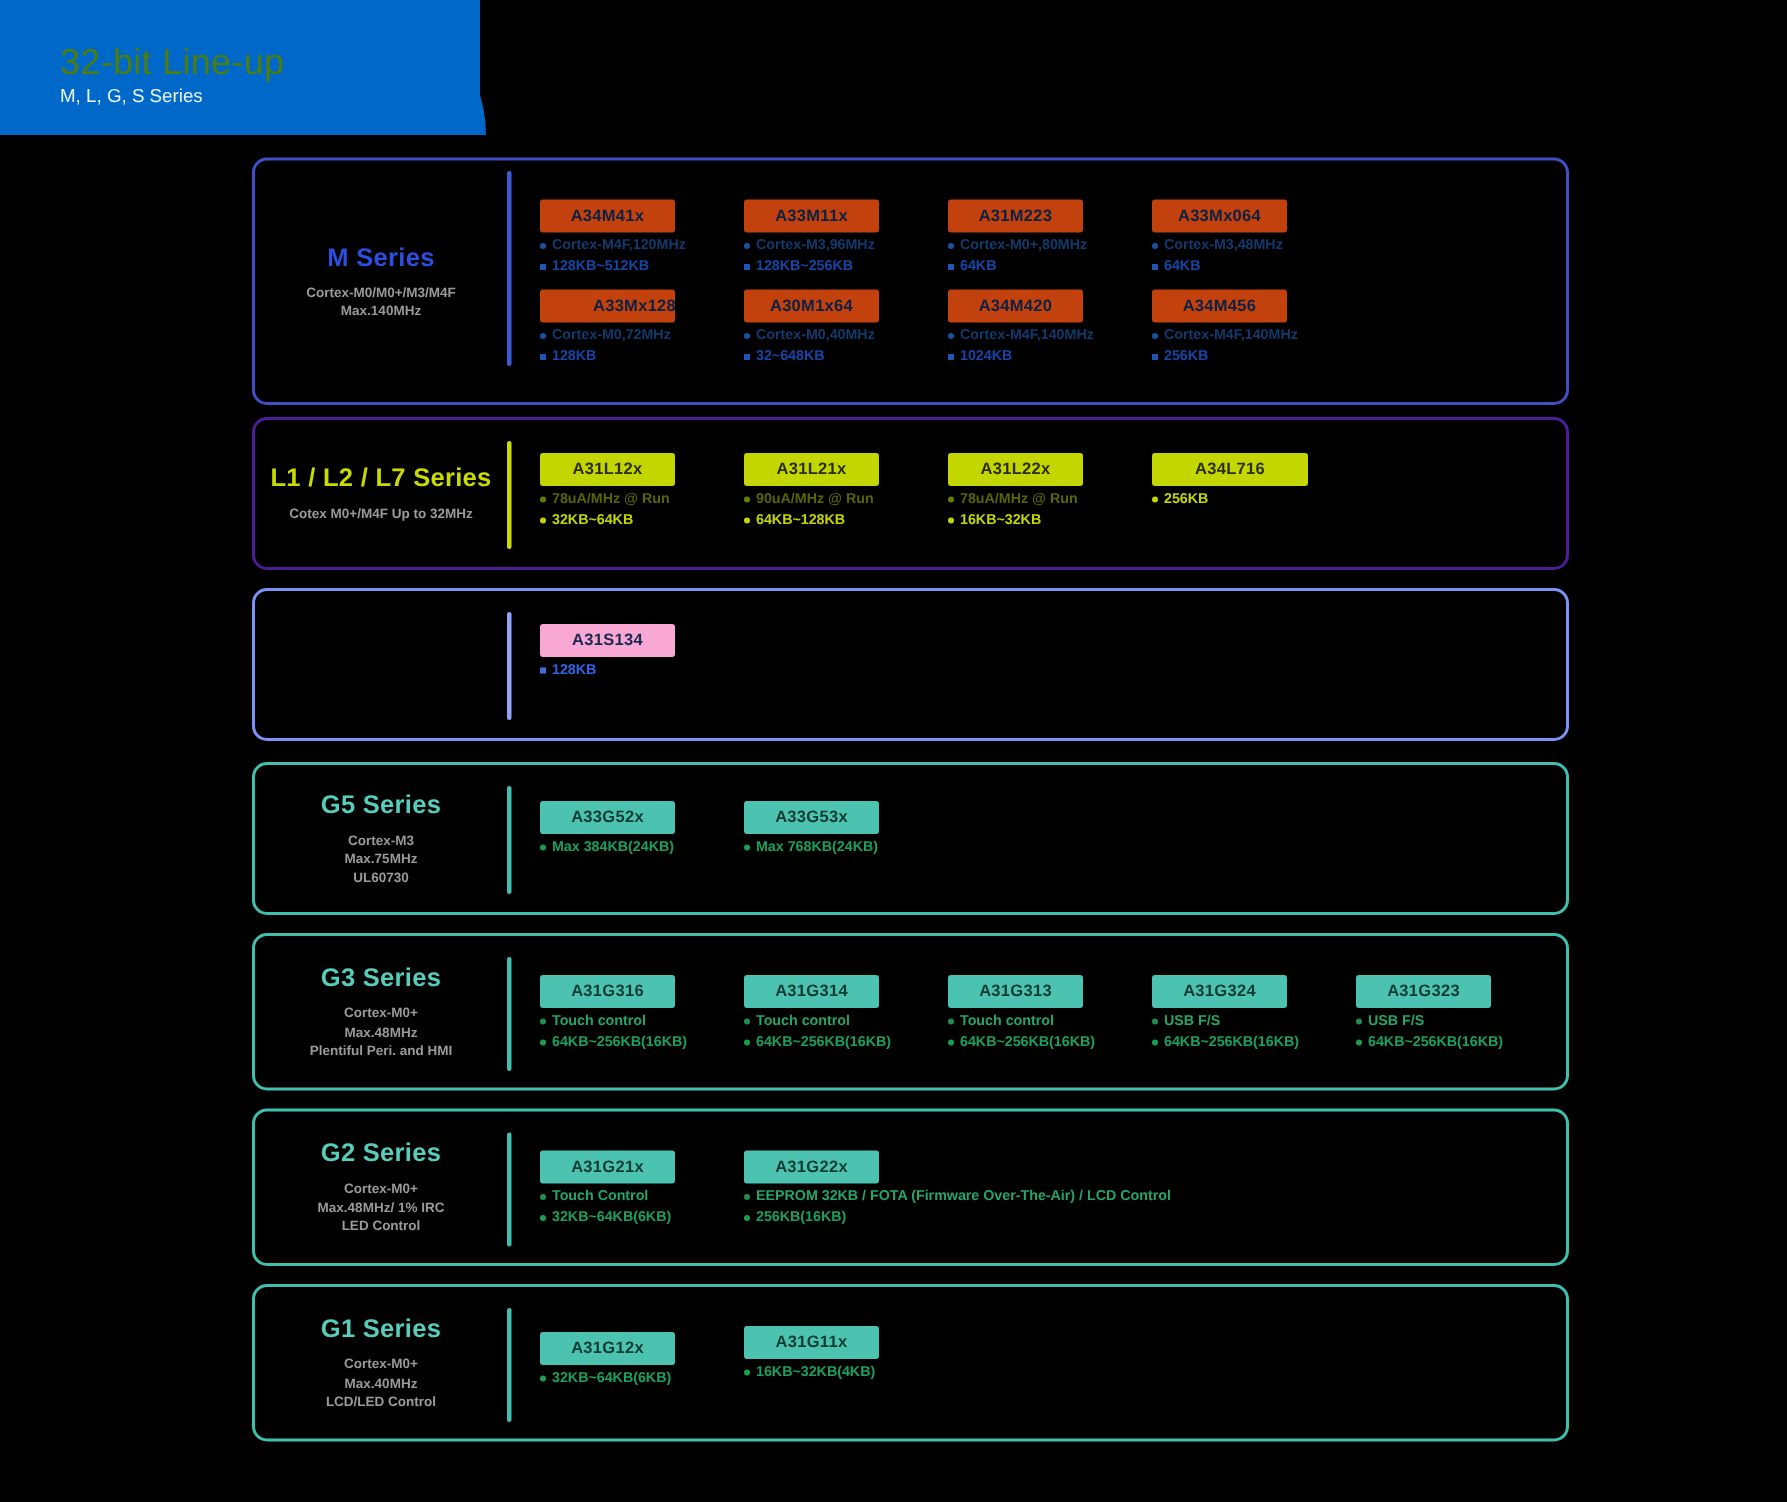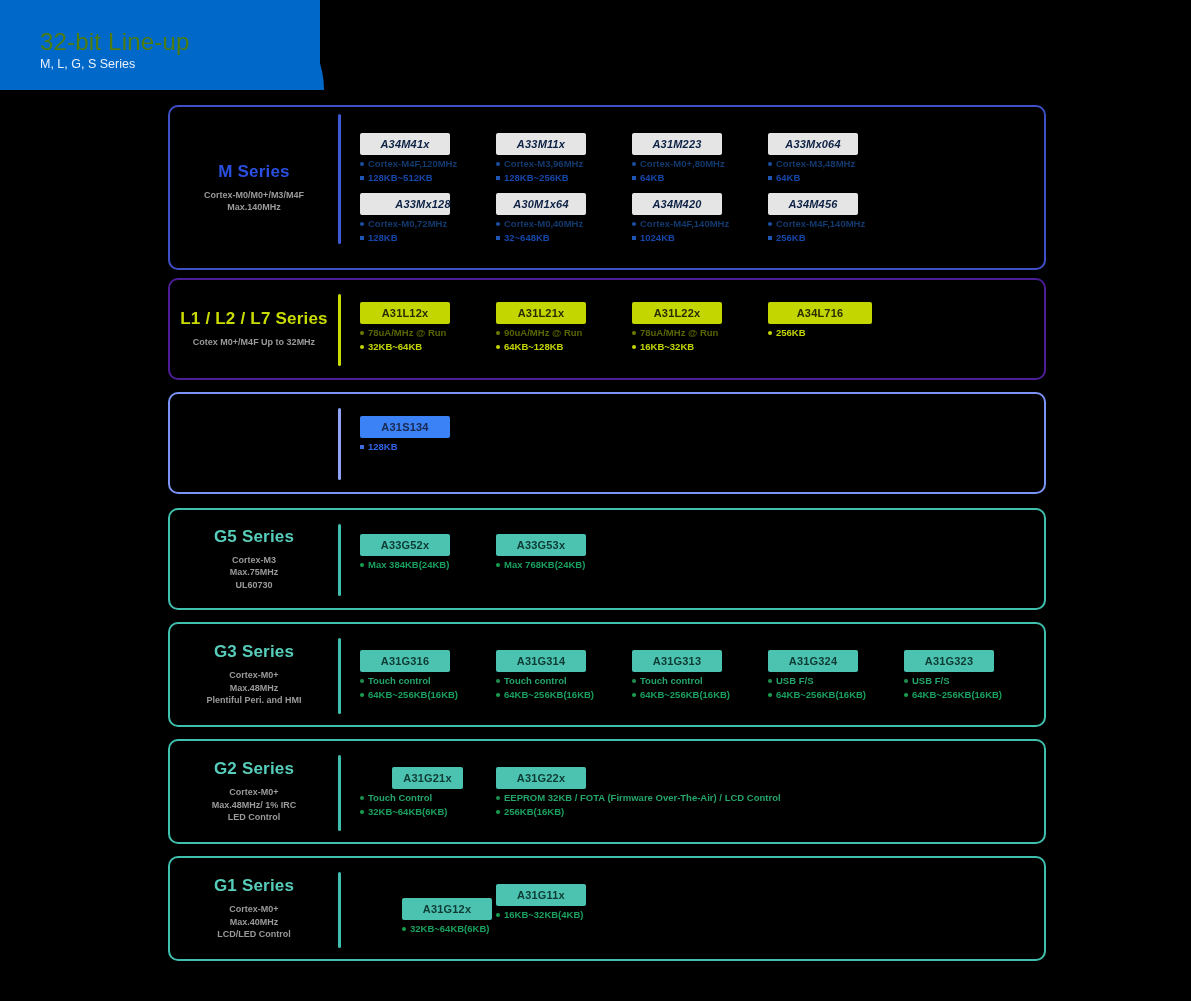--- a/index.html
+++ b/index.html
@@ -82,41 +82,41 @@
     width: 4px; height: 4px; margin-right: 4px; flex: 0 0 auto;
     display: inline-block;
   }
   .bullet.sq { border-radius: 0; }
   .bullet.rd { border-radius: 50%; }
 
   
   .m-sec { border: 2px solid #3f4fc6; }
   .m-title { color: #2b4fe0; }
   .m-div { background: #3f5ad6; }
-  .m-box { background: #e5e5e5; color: #0c2144; font-style: italic; }
+  .m-box { background: #c2410c; color: #0c2144; }
   .m-t1 { color: #123a6e; }
   .m-t2 { color: #1646a8; }
   .m-b1 { background: #1b4fa0; }
   .m-b2 { background: #1f56b5; }
 
   
   .l-sec { border: 2px solid #4c1d95; }
   .l-title { color: #c9dc00; }
   .l-div { background: #c9dc00; }
   .l-box { background: #c4d600; color: #2a2d00; }
   .l-t1 { color: #5a6400; }
   .l-t2 { color: #c4d600; }
   .l-b1 { background: #6d7a00; }
   .l-b2 { background: #c4d600; }
 
   
   .s-sec { border: 2px solid #7b93f5; }
   .s-title { color: #2b6bf5; }
   .s-div { background: #8fa4f7; }
-  .s-box { background: #3b82f6; color: #19284f; }
+  .s-box { background: #f9a8d4; color: #19284f; }
   .s-t2 { color: #2f63e8; }
   .s-b2 { background: #3f6de0; }
 
   
   .g-sec { border: 2px solid #3fbfae; }
   .g-title { color: #57cdbb; }
   .g-div { background: #3fbfae; }
   .g-box { background: #4cc3b0; color: #0d3b34; }
   .g-t1 { color: #25a56a; }
   .g-t2 { color: #1aa05f; }
@@ -381,21 +381,21 @@
         </div>
       </div>
       <div class="section g-sec" style="top: 739px; height: 105px;">
         <div class="sec-left">
           <div class="sec-title g-title">G2 Series</div>
           <div class="sec-sub">Cortex-M0+<br>Max.48MHz/ 1% IRC<br>LED Control</div>
         </div>
         <div class="divider g-div" style="left: 168px; top: 14px; height: 76px;"></div>
         <div class="chips" style="left: 190px;">
           <div class="chip" style="left: 0px; top: 26px;">
-            <div class="chip-box g-box" style="width: 71px; margin-left: 32px;">A31G21x</div>
+            <div class="chip-box g-box" style="width: 90px;">A31G21x</div>
             <div class="chip-line g-t1">
               <span class="bullet rd g-b1"></span>
               <span>Touch Control</span>
             </div>
             <div class="chip-line g-t2">
               <span class="bullet rd g-b2"></span>
               <span>32KB~64KB(6KB)</span>
             </div>
           </div>
           <div class="chip" style="left: 136px; top: 26px;">
@@ -411,21 +411,21 @@
           </div>
         </div>
       </div>
       <div class="section g-sec" style="top: 856px; height: 105px;">
         <div class="sec-left">
           <div class="sec-title g-title">G1 Series</div>
           <div class="sec-sub">Cortex-M0+<br>Max.40MHz<br>LCD/LED Control</div>
         </div>
         <div class="divider g-div" style="left: 168px; top: 14px; height: 76px;"></div>
         <div class="chips" style="left: 190px;">
-          <div class="chip" style="left: 0px; top: 40px; margin-left: 42px;">
+          <div class="chip" style="left: 0px; top: 30px;">
             <div class="chip-box g-box" style="width: 90px;">A31G12x</div>
             <div class="chip-line g-t2">
               <span class="bullet rd g-b2"></span>
               <span>32KB~64KB(6KB)</span>
             </div>
           </div>
           <div class="chip" style="left: 136px; top: 26px;">
             <div class="chip-box g-box" style="width: 90px;">A31G11x</div>
             <div class="chip-line g-t2">
               <span class="bullet rd g-b2"></span>

